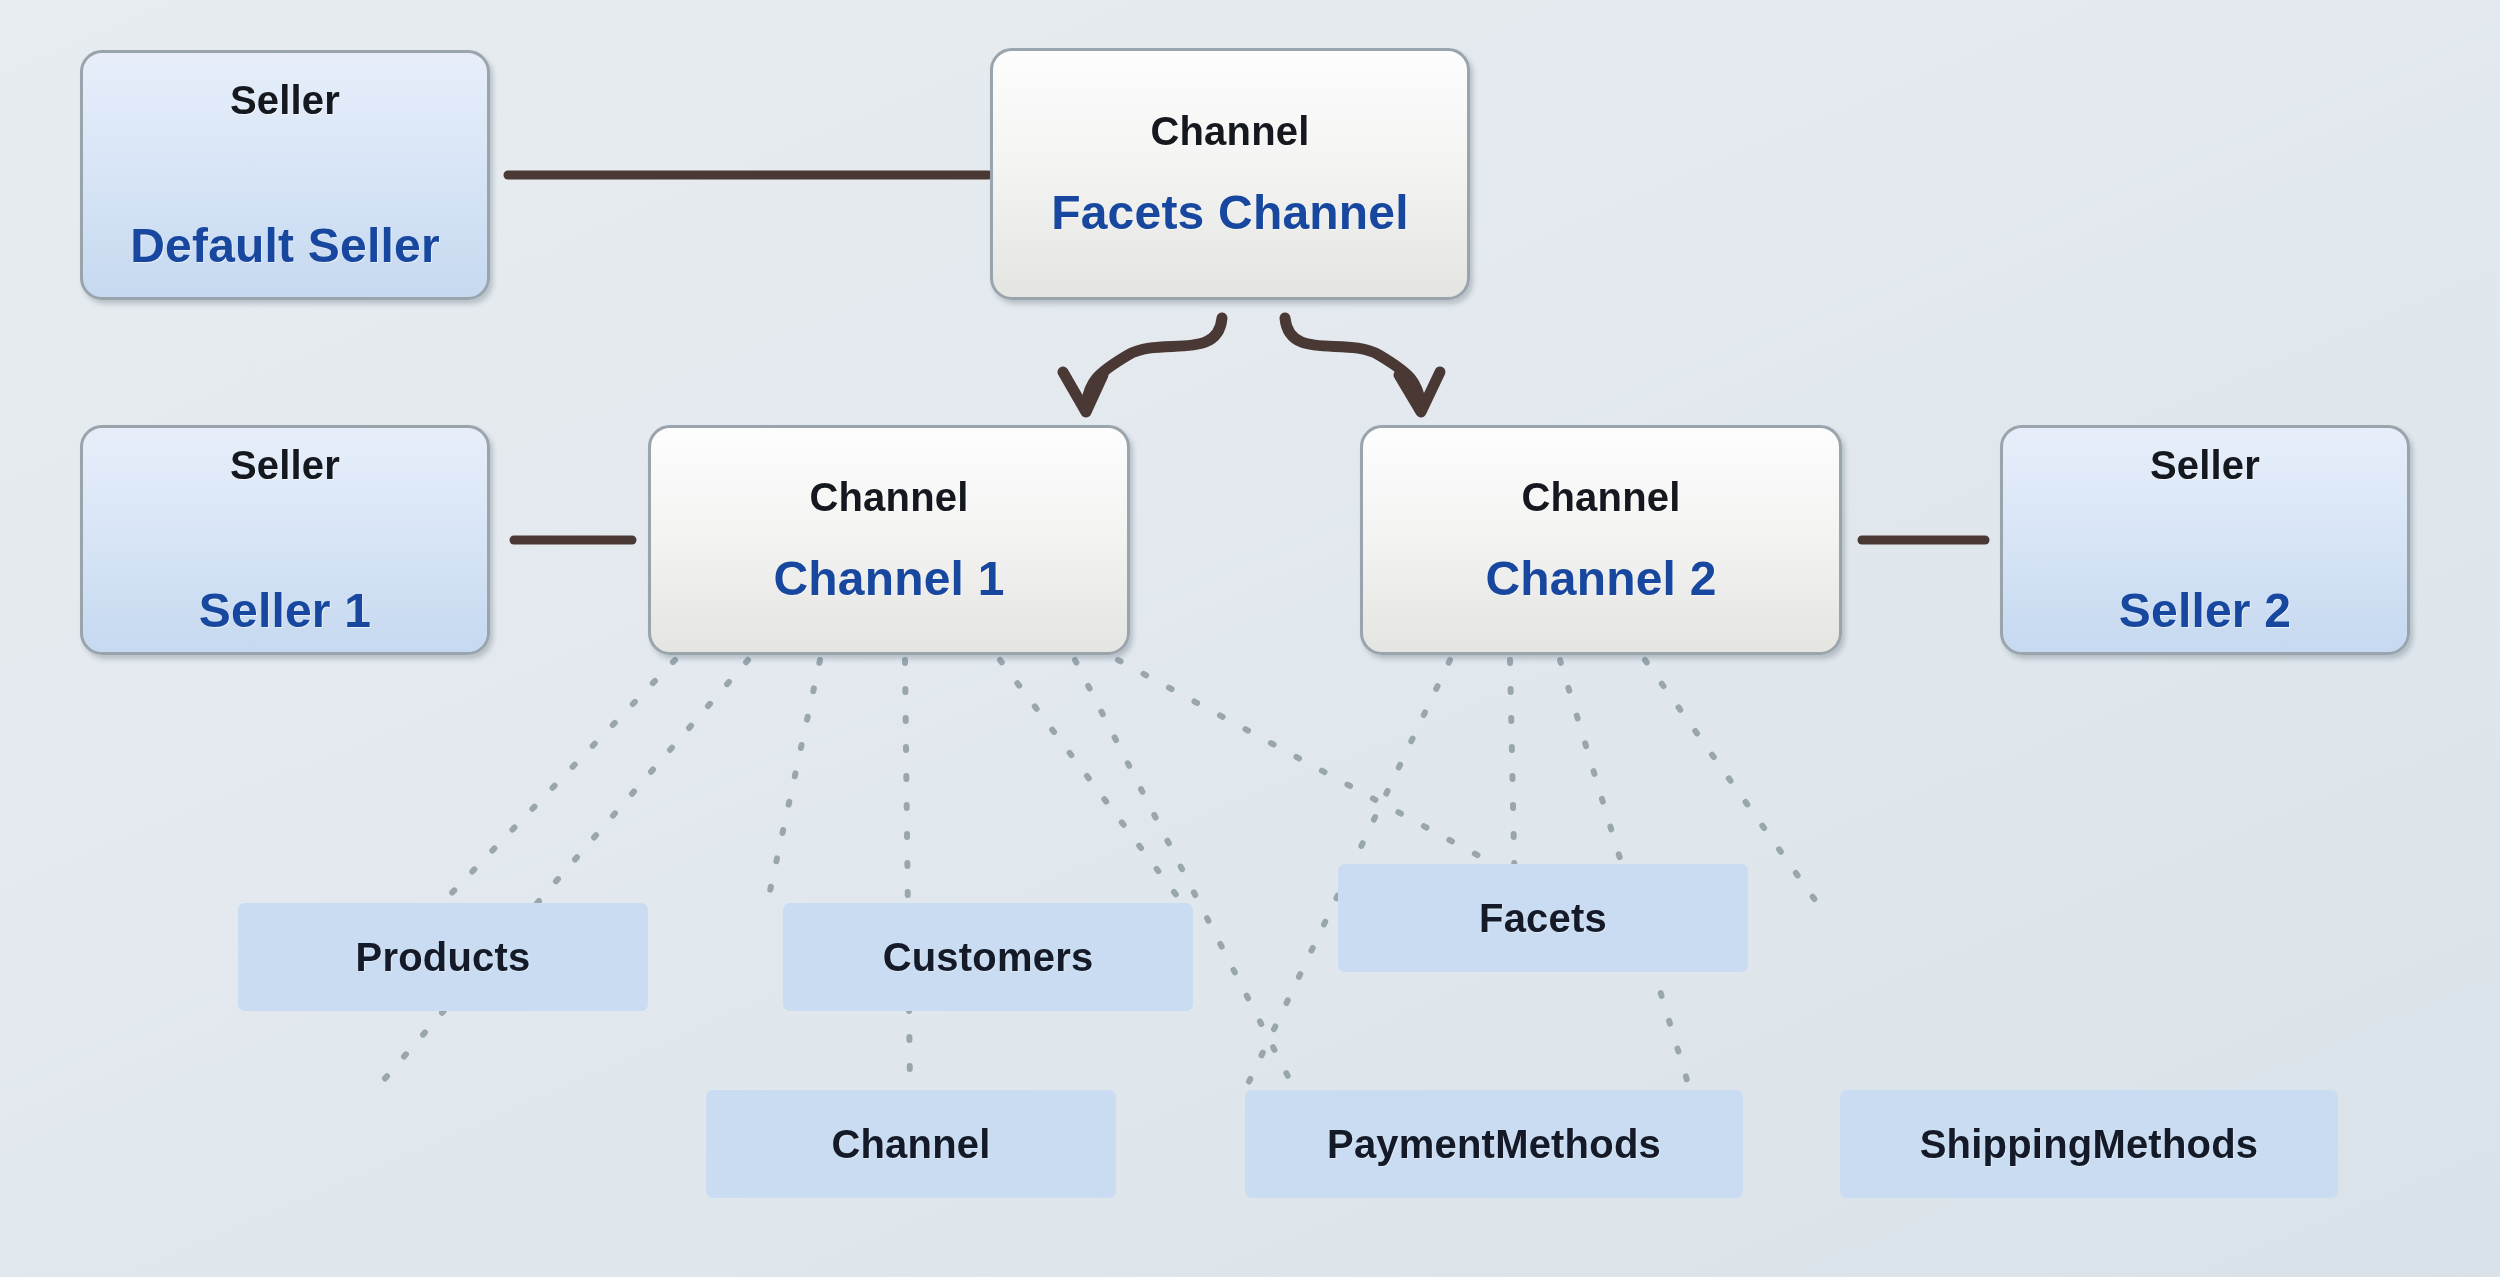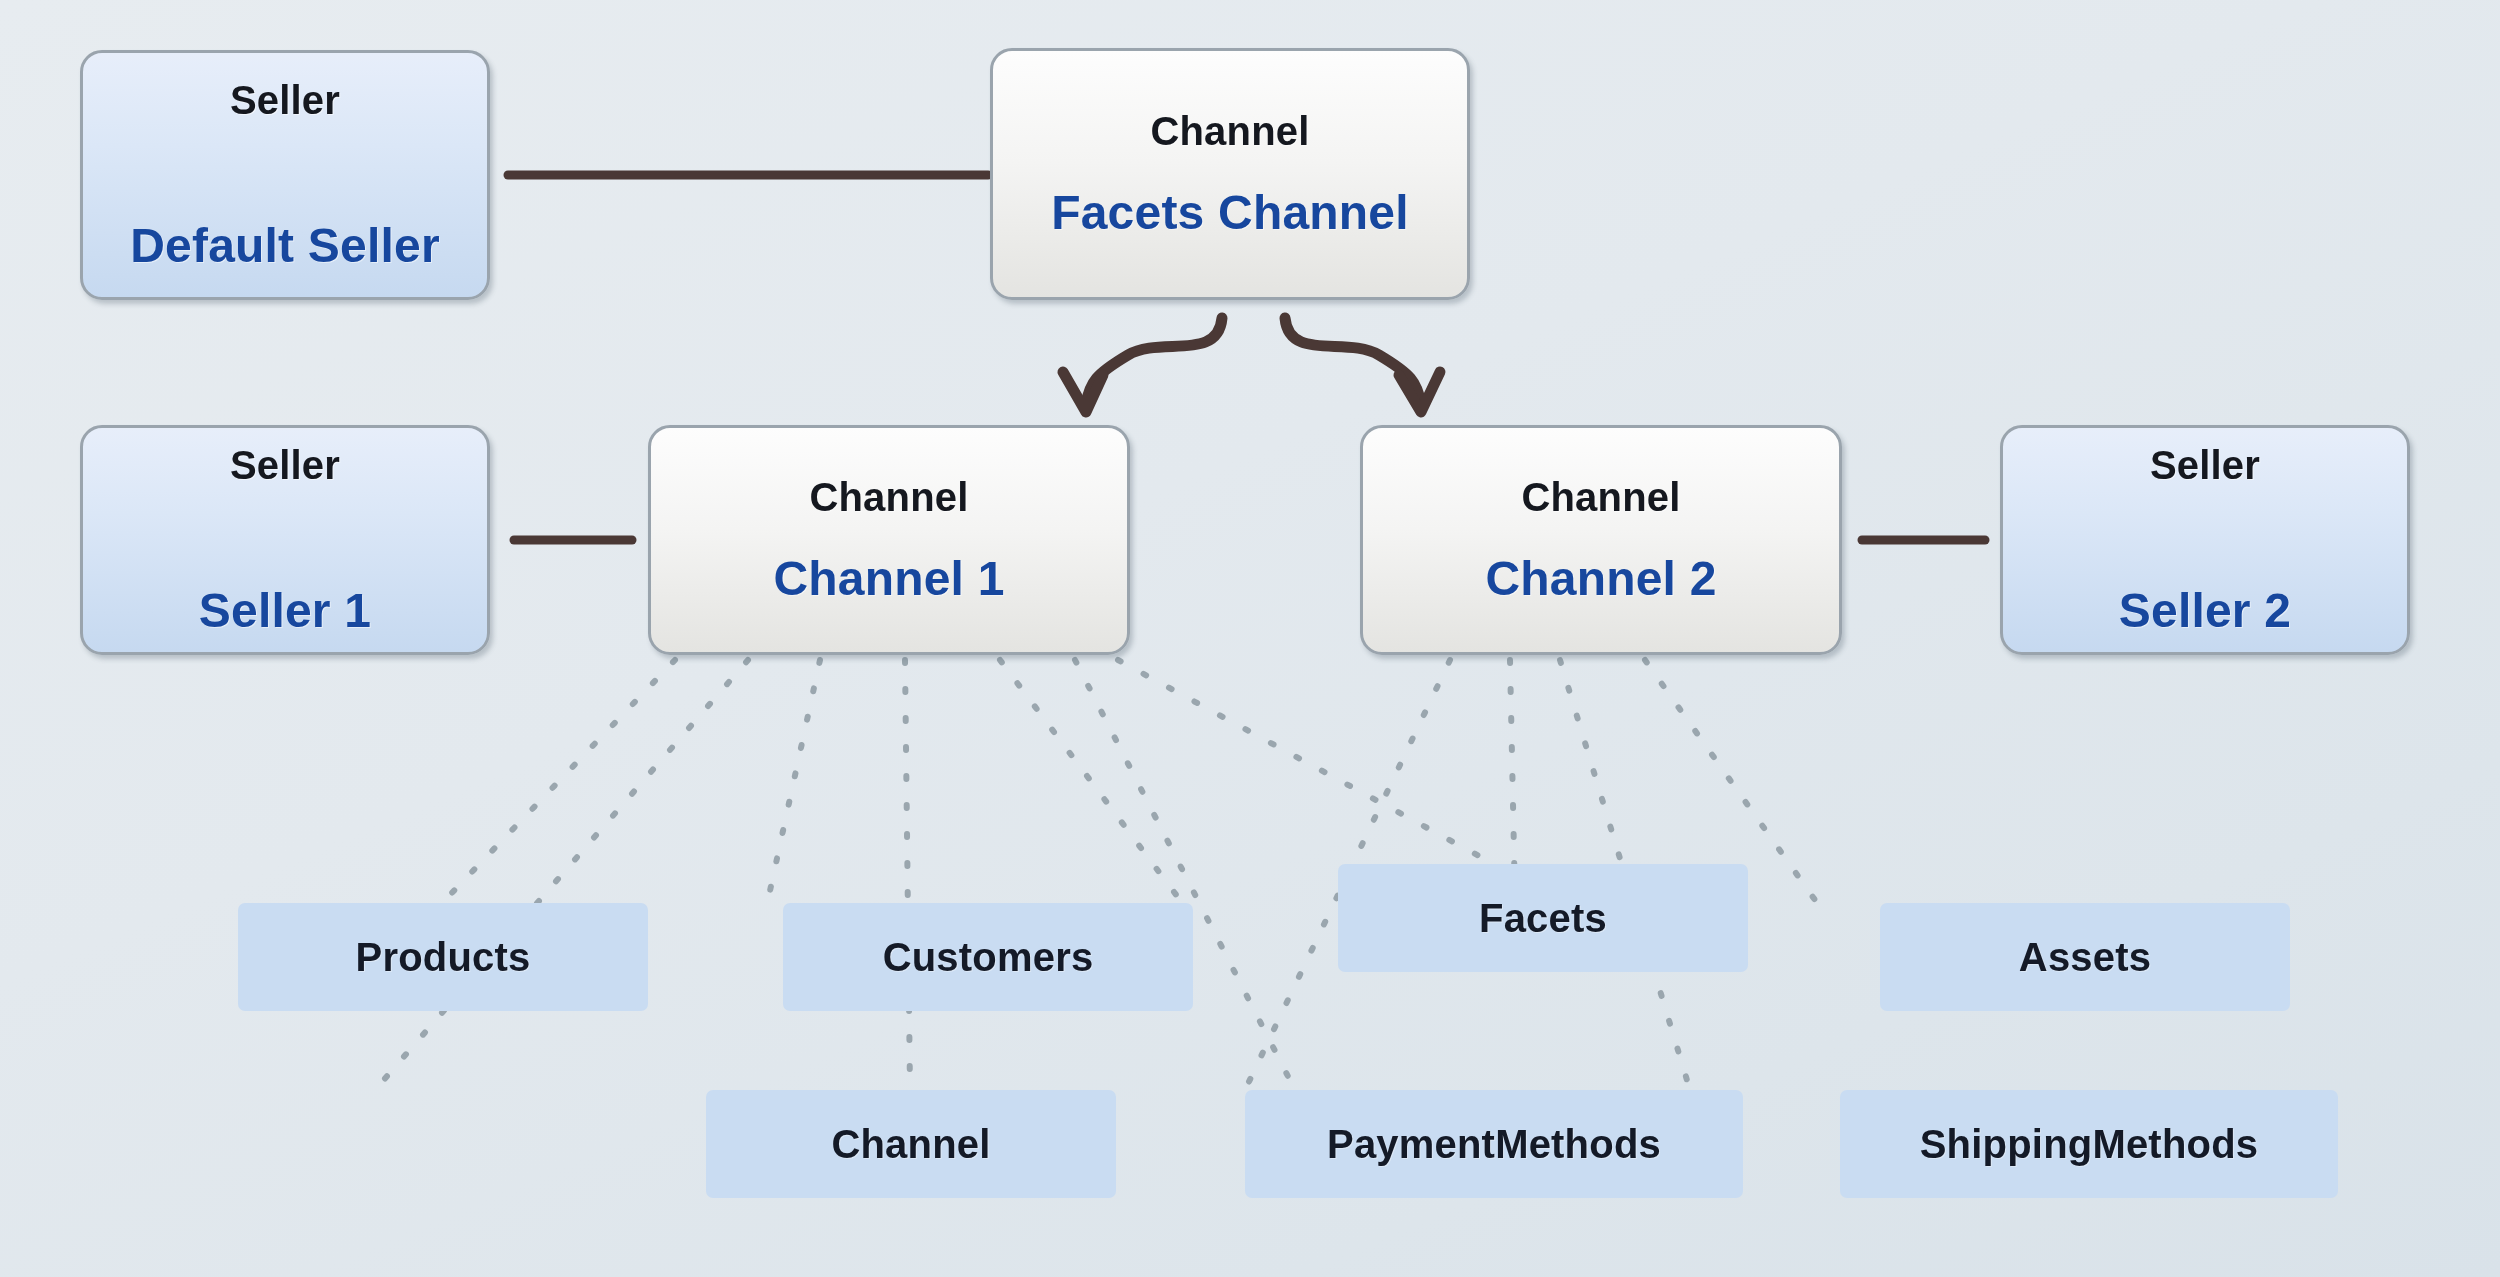--- a/index.html
+++ b/index.html
@@ -150,21 +150,20 @@
     <div class="gap"></div>
     <div class="name">Seller 2</div>
   </div>
 
   <div class="leaf" style="left:238px; top:903px; width:410px; height:108px;">Products</div>
 
   <div class="leaf" style="left:783px; top:903px; width:410px; height:108px;">Customers</div>
 
   <div class="leaf" style="left:1338px; top:864px; width:410px; height:108px;">Facets</div>
 
-  <div class="leaf" style="left:1880px; top:903px; width:410px; height:108px;">Assets</div>
 
 
   <div class="leaf" style="left:706px; top:1090px; width:410px; height:108px;">Channel</div>
 
   <div class="leaf" style="left:1245px; top:1090px; width:498px; height:108px;">PaymentMethods</div>
 
   <div class="leaf" style="left:1840px; top:1090px; width:498px; height:108px;">ShippingMethods</div>
 
 </div>
 

